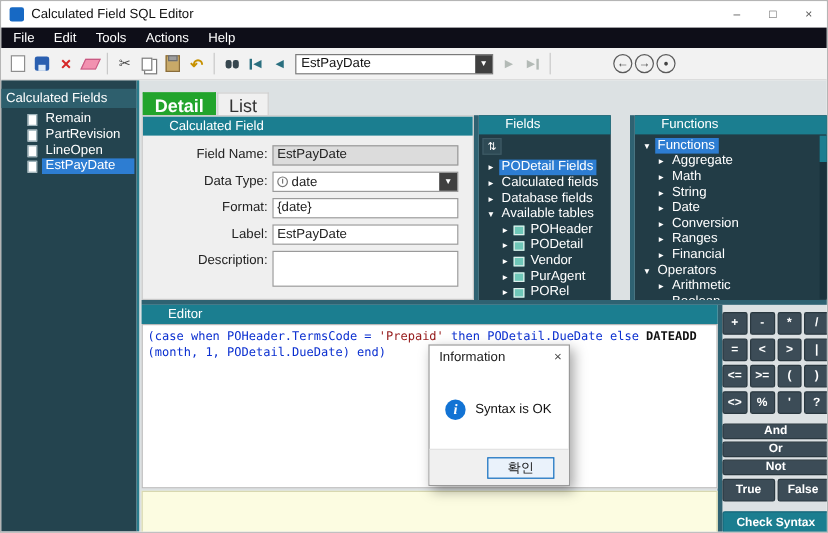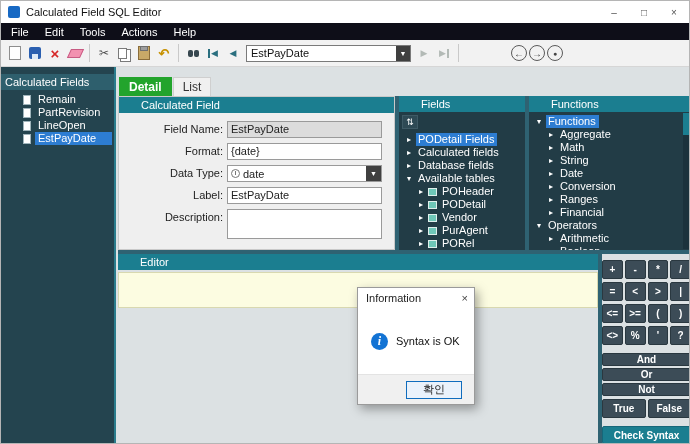--- a/index.html
+++ b/index.html
@@ -57,42 +57,42 @@
   .sidebar{ width:113px; background:#24444f; flex:none; }
   .sb-header{ height:16px; line-height:16px; background:#2e5f6d; color:#fff; padding-left:4px; margin-top:7px; }
   .sb-items{ padding-top:3px; }
   .sb-item{ height:13px; display:flex; align-items:center; gap:4px; padding-left:10px; color:#fff; cursor:default;margin-left:12px; }
   .doc-icon{ width:8px; height:10px; background:#fff; border:1px solid #9fb4bb; flex:none; }
   .sb-item .lbl{ padding:0 3px 1px 3px; white-space:nowrap; }
   .sb-item.sel .lbl{ background:#2d7dd2; padding-right:16px; }
   .main{ flex:1; position:relative; background:#dce1e3; border-left:2px solid #2a7c8c; }
   
   .tabs{ position:absolute; top:10px; left:3px; display:flex; gap:1px; }
-  .tab{ font-size:12px; padding:2px 9px 6px; background:#f0f0f0; color:#333;
+  .tab{ font-size:15px; padding:2px 9px 6px; background:#f0f0f0; color:#333;
         border:1px solid #cfcfcf; border-bottom:none; cursor:default; }
   .tab.active{ background:#22a42c; color:#fff; border-color:#22a42c; font-weight:bold; }
   
   .panel-header{ height:16px; line-height:16px; background:#1b7e90; color:#fff; padding-left:22px; }
   .form-panel{ position:absolute; left:2px; top:29px; width:277px; height:154px;
                background:#efefef; border:1px solid #c9c9c9; overflow:hidden; }
   .form-body{ padding-top:8px; }
   .frow{ display:flex; align-items:flex-start; margin:0 0 5px 16px; }
   .frow label{ width:88px; text-align:right; margin-right:4px; padding-top:2px; color:#222; }
   .ctl{ width:155px; }
   .inp{ height:17px; background:#fff; border:1px solid #9a9a9a; padding:1px 3px; color:#222; overflow:hidden; }
   .inp.readonly{ background:#dcdcdc; }
   .inp.area{ height:30px; }
   .combo2{ height:17px; background:#fff; border:1px solid #9a9a9a; display:flex; align-items:center; }
   .clock-icon{ width:9px; height:9px; border:1px solid #777; border-radius:50%; margin:0 3px; position:relative; flex:none; }
   .clock-icon::after{ content:""; position:absolute; left:3px; top:1px; width:1px; height:4px; background:#777; }
   .combo2 .val{ flex:1; }
   .drop2{ width:15px; height:15px; background:#404040; color:#fff; font-size:7px;
           display:flex; align-items:center; justify-content:center; }
   
-  .fields-panel{ position:absolute; left:283px; top:29px; width:126px; height:154px;
+  .fields-panel{ position:absolute; left:283px; top:29px; width:110px; height:154px;
                  background:#223c46; overflow:hidden; }
   .functions-panel{ position:absolute; left:413px; top:29px; width:162px; height:154px;
                     background:#223c46; overflow:hidden; }
   .tree-toolbar{ height:18px; display:flex; align-items:center; padding:2px 0 0 3px; }
   .sort-btn{ width:16px; height:14px; background:#2e4a55; border:1px solid #3e5a65; color:#fff;
              font-size:9px; display:flex; align-items:center; justify-content:center; cursor:default; }
   .tree{ padding-top:3px; }
   .tree-row{ height:13px; display:flex; align-items:center; gap:3px; color:#fff; padding-left:6px; cursor:default; }
   .tree-row.lvl1{ padding-left:18px; }
   .tree-arrow{ font-size:8px; width:8px; text-align:center; color:#fff; flex:none; }
@@ -218,30 +218,30 @@
         </div>
 
       <div class="form-panel">
         <div class="panel-header">Calculated Field</div>
         <div class="form-body" id="form-body">
             <div class="frow">
               <label class="flabel">Field Name:</label>
               <div class="inp ctl readonly">EstPayDate</div>
             </div>
             <div class="frow">
-              <label class="flabel">Format:</label>
-              <div class="inp ctl">{date}</div>
-            </div>
-            <div class="frow">
               <label class="flabel">Data Type:</label>
               <div class="combo2 ctl">
                 <span class="clock-icon"></span>
                 <span class="val">date</span>
                 <span class="drop2">▼</span>
               </div>
+            </div>
+            <div class="frow">
+              <label class="flabel">Format:</label>
+              <div class="inp ctl">{date}</div>
             </div>
             <div class="frow">
               <label class="flabel">Label:</label>
               <div class="inp ctl">EstPayDate</div>
             </div>
             <div class="frow">
               <label class="flabel">Description:</label>
               <div class="inp ctl area"></div>
             </div>
           </div>
@@ -350,20 +350,24 @@
         </div>
       </div>
 
       <div class="split" style="left:279px; top:29px; width:4px; height:154px;"></div>
       <div class="split" style="left:409px; top:29px; width:4px; height:154px;"></div>
       <div class="split" style="left:2px; top:183px; width:573px; height:4px;"></div>
       <div class="split" style="left:482px; top:187px; width:4px; height:192px;"></div>
 
       <div class="editor-col">
         <div class="panel-header">Editor</div>
+        <div class="editor-body" id="editor-body">
+            <div class="code-line"><span class="tok blue">(case when POHeader.TermsCode = </span><span class="tok string">'Prepaid'</span><span class="tok blue"> then PODetail.DueDate else </span><span class="tok bold">DATEADD</span></div>
+            <div class="code-line"><span class="tok blue">(month, 1, PODetail.DueDate) end)</span></div>
+          </div>
         <div class="editor-yellow"></div>
       </div>
 
       <div class="ops" id="ops">
           <div class="op-row">
             <span class="op-btn">+</span>
             <span class="op-btn">-</span>
             <span class="op-btn">*</span>
             <span class="op-btn">/</span>
           </div>

